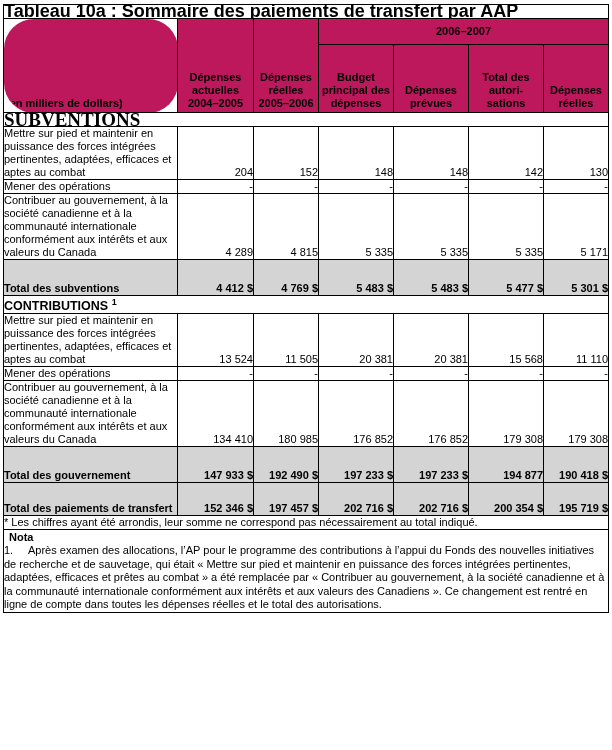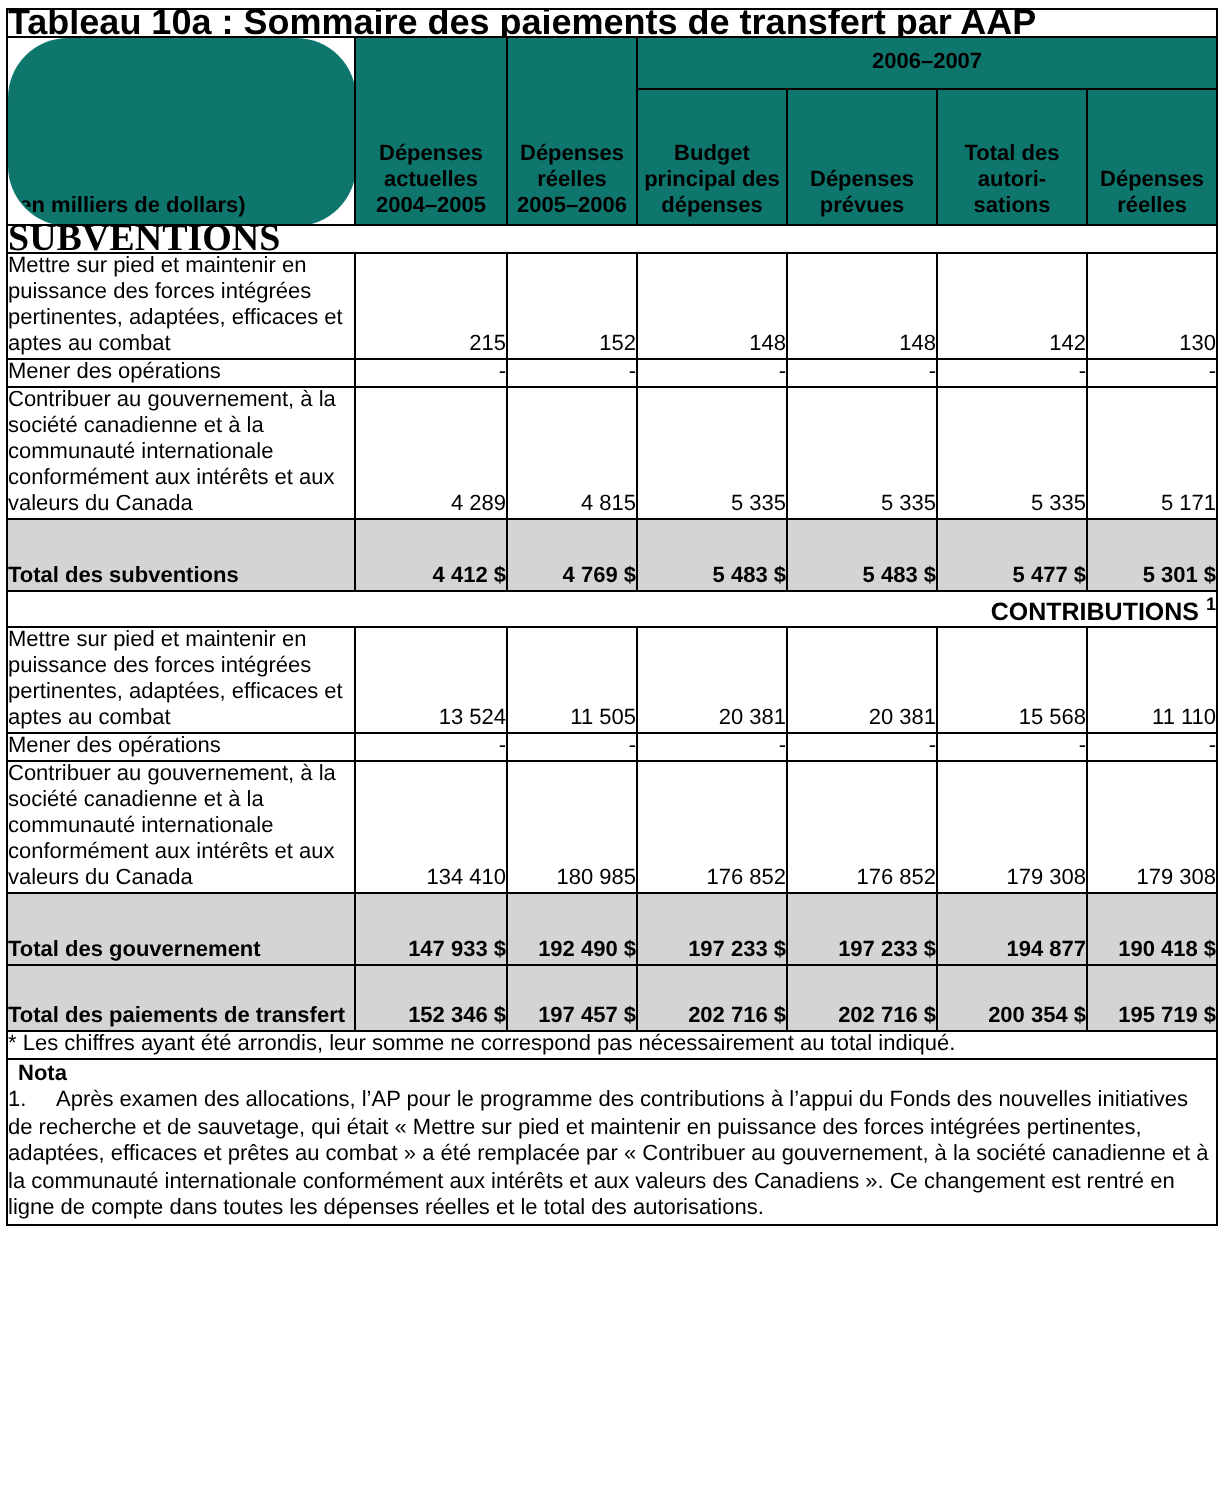--- a/index.html
+++ b/index.html
@@ -31,21 +31,21 @@
   td.title-cell {
     font-weight: bold;
     font-size: 18px;
     line-height: 16px;
     vertical-align: middle;
     padding: 7px 2px 6px 3px;
     background: #ffffff;
   }
   
   tr.hdr td {
-    background: #0f766e;
+    background: #be185d;
     font-weight: bold;
     text-align: center;
     padding: 1px 1px 2px 1px;
   }
   td.hdr-unit {
     text-align: left !important;
     padding-left: 2px !important;
     vertical-align: bottom;
     border-radius: 30px;
   }
@@ -62,21 +62,20 @@
     line-height: 16px;
     padding: 1px 0 1px 2px;
     vertical-align: middle;
   }
   td.section-sans {
     font-weight: bold;
     font-size: 12.5px;
     line-height: 14px;
     padding: 2px 0 2px 2px;
     vertical-align: middle;
-    text-align: right;
   }
   td.section-sans sup { font-size: 9px; }
   
   td.lbl {
     text-align: left;
     padding: 1px 2px 1px 2px;
   }
   td.val {
     text-align: right;
     padding: 1px 4px 1px 1px;
@@ -143,21 +142,21 @@
     <td>Total des autori-sations</td>
     <td>Dépenses réelles</td>
   </tr>
 
   <tr>
     <td colspan="7" class="section-serif">SUBVENTIONS</td>
   </tr>
 
   <tr>
     <td class="lbl">Mettre sur pied et maintenir en puissance des forces intégrées pertinentes, adaptées, efficaces et aptes au combat</td>
-    <td class="val">215</td>
+    <td class="val">204</td>
     <td class="val">152</td>
     <td class="val">148</td>
     <td class="val">148</td>
     <td class="val">142</td>
     <td class="val">130</td>
   </tr>
 
   <tr>
     <td class="lbl">Mener des opérations</td>
     <td class="val">-</td>

